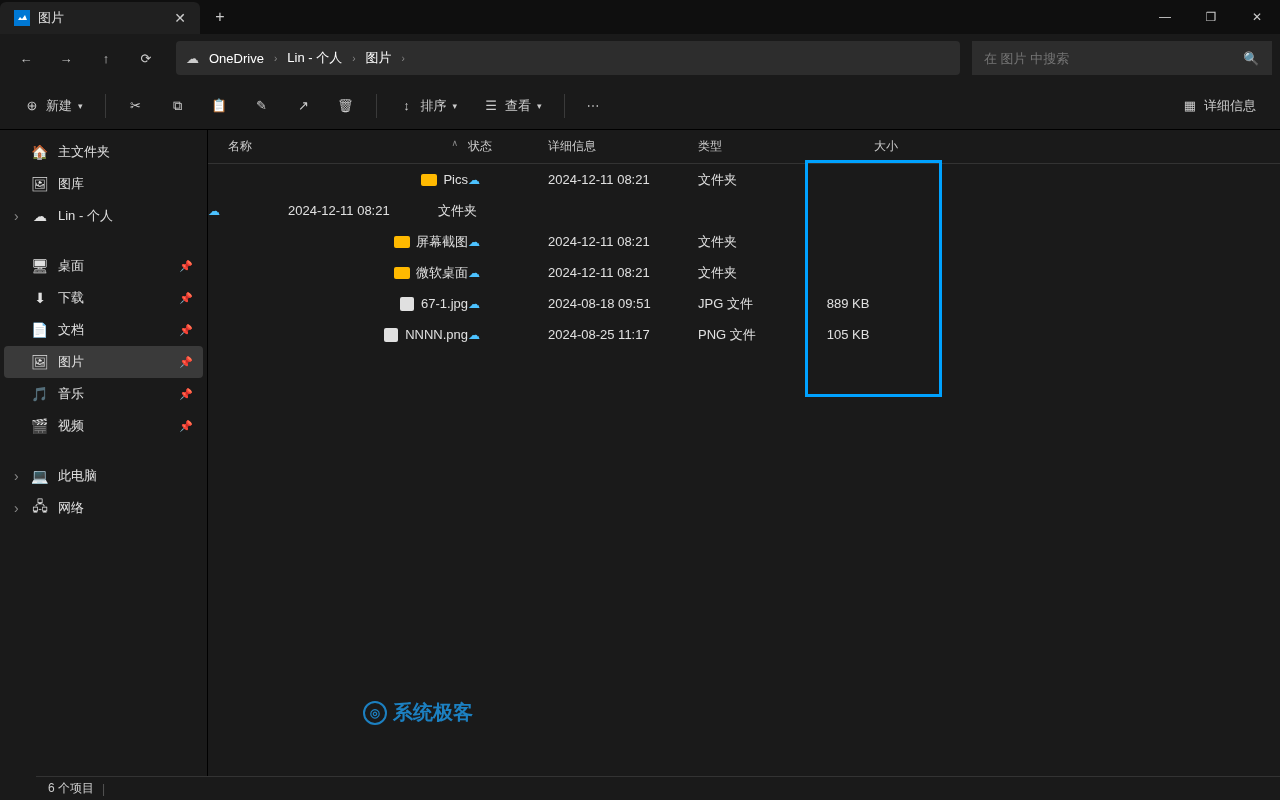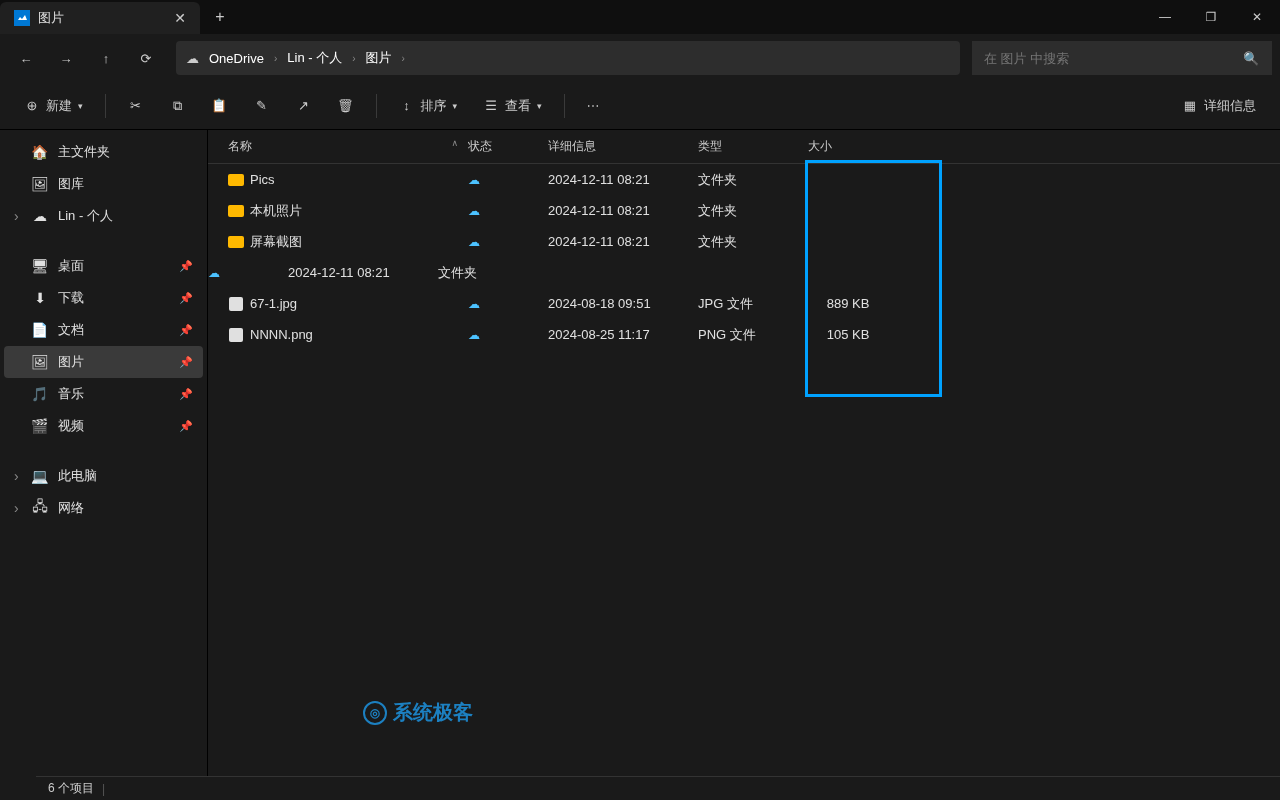--- a/index.html
+++ b/index.html
@@ -39,21 +39,21 @@
 .sb-item { display: flex; align-items: center; gap: 10px; padding: 7px 10px 7px 28px; border-radius: 4px; position: relative; color: #e0e0e0; }
 .sb-item.active { background: #3a3a3a; }
 .sb-item.expandable::before { content: "›"; position: absolute; left: 10px; color: #888; font-size: 14px; }
 .sb-icon { width: 16px; height: 16px; display: inline-flex; align-items: center; justify-content: center; font-size: 14px; }
 .sb-pin { margin-left: auto; color: #666; font-size: 11px; }
 .sb-spacer { height: 18px; }
 
 
 .filelist { flex: 1; background: #1a1a1a; position: relative; }
 .fl-header { display: flex; padding: 8px 0; border-bottom: 1px solid #333; color: #ccc; font-size: 12px; }
-.col-name { width: 260px; padding-left: 20px; }
+.col-name { width: 260px; padding-left: 20px; justify-content: flex-end; }
 .col-status { width: 80px; text-align: left; }
 .col-date { width: 150px; }
 .col-type { width: 100px; }
 .col-size { width: 120px; text-align: center; padding-right: 20px; }
 .sort-ind { display: inline-block; margin-left: auto; margin-right: 10px; font-size: 9px; color: #888; }
 .fl-header .col-name { display: flex; }
 .fl-row { display: flex; align-items: center; height: 31px; color: #e0e0e0; }
 .fl-row .col-name { display: flex; align-items: center; gap: 6px; }
 .file-icon { width: 16px; height: 16px; display: inline-flex; align-items: center; justify-content: center; }
 .folder-ic { background: #ffb900; border-radius: 2px; width: 16px; height: 12px; }
@@ -222,61 +222,61 @@
 
   <div class="filelist">
     <div class="fl-header">
       <div class="col-name">
           <span>名称</span>
           <span class="sort-ind">∧</span>
         </div>
       <div class="col-status">状态</div>
       <div class="col-date">详细信息</div>
       <div class="col-type">类型</div>
-      <div class="col-size" style="text-align:left;padding-left:10px"><span>大小</span></div>
+      <div class="col-size" style="text-align:right;padding-left:10px"><span>大小</span></div>
     </div>
     <div id="fl-rows" style="position:relative">
       <div class="highlight-box"></div>
     <div class="fl-row">
     <div class="col-name">
             <span class="file-icon">
               <span class="folder-ic"></span>
             </span>
             <span>Pics</span>
           </div>
     <div class="col-status"><span class="cloud-stat">☁</span></div>
     <div class="col-date">2024-12-11 08:21</div>
     <div class="col-type">文件夹</div>
     <div class="col-size"></div>
         </div>
         <div class="fl-row">
-    <div class="col-name">
-            <span class="file-icon">
-              <span class="folder-ic"></span>
-            </span>
-            <span>本机照片</span>
-          </div>
     <div class="col-status"><span class="cloud-stat">☁</span></div>
     <div class="col-date">2024-12-11 08:21</div>
     <div class="col-type">文件夹</div>
     <div class="col-size"></div>
         </div>
         <div class="fl-row">
     <div class="col-name">
             <span class="file-icon">
               <span class="folder-ic"></span>
             </span>
             <span>屏幕截图</span>
           </div>
     <div class="col-status"><span class="cloud-stat">☁</span></div>
     <div class="col-date">2024-12-11 08:21</div>
     <div class="col-type">文件夹</div>
     <div class="col-size"></div>
         </div>
         <div class="fl-row">
+    <div class="col-name">
+            <span class="file-icon">
+              <span class="folder-ic"></span>
+            </span>
+            <span>微软桌面</span>
+          </div>
     <div class="col-status"><span class="cloud-stat">☁</span></div>
     <div class="col-date">2024-12-11 08:21</div>
     <div class="col-type">文件夹</div>
     <div class="col-size"></div>
         </div>
         <div class="fl-row">
     <div class="col-name">
             <span class="file-icon">
               <span class="img-ic"></span>
             </span>

